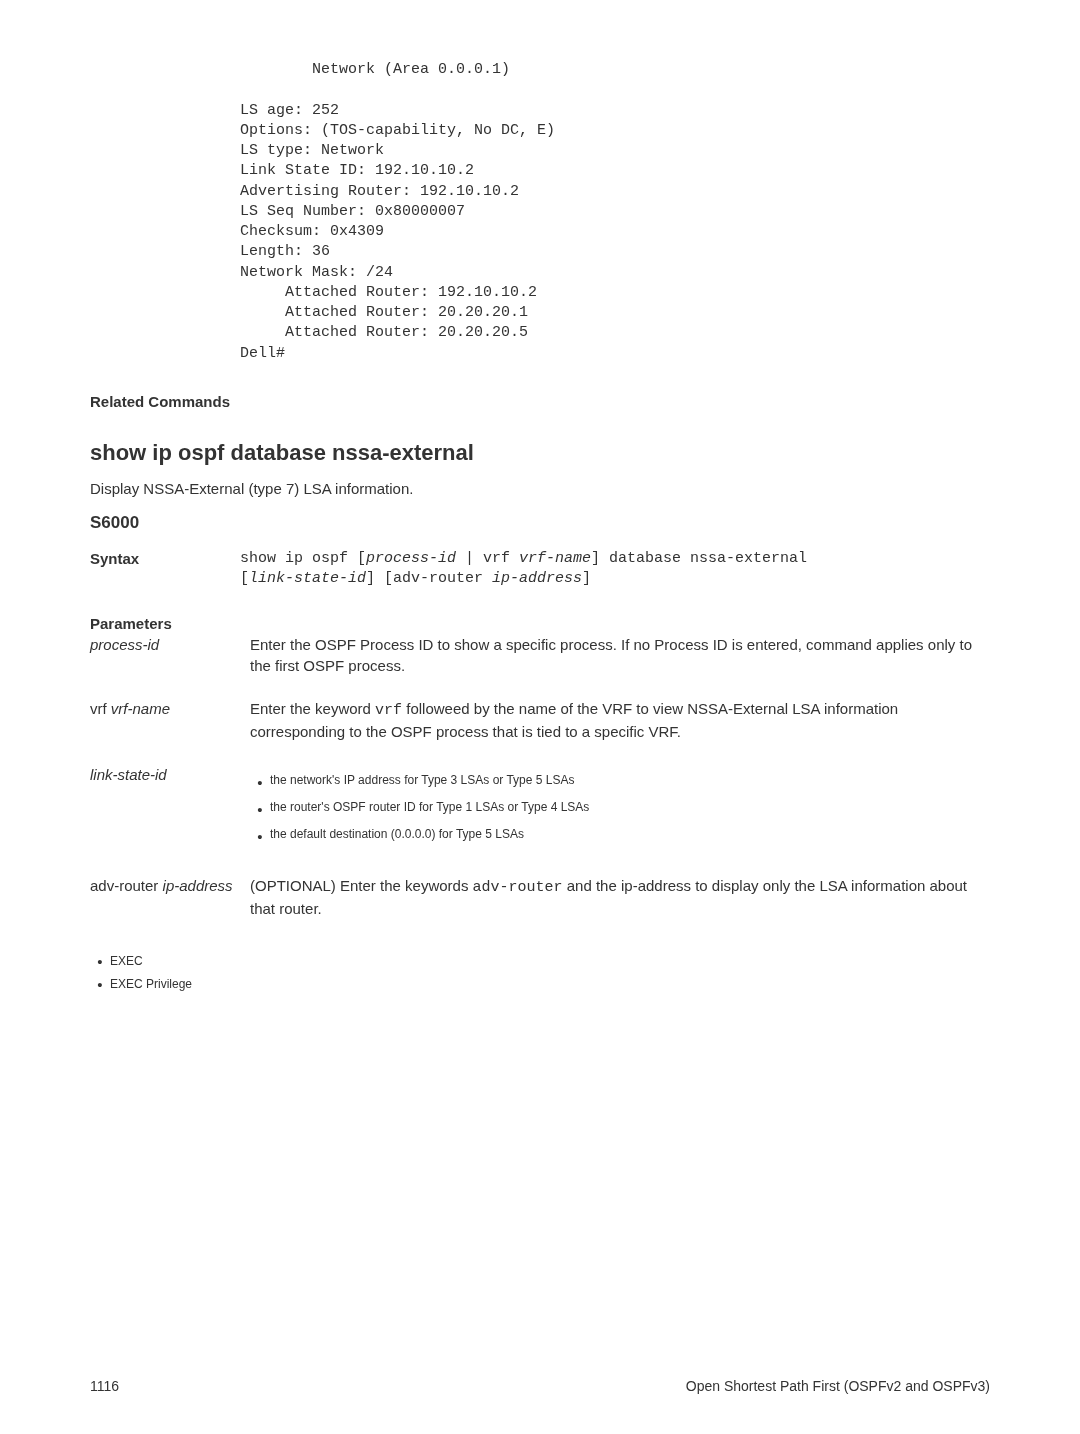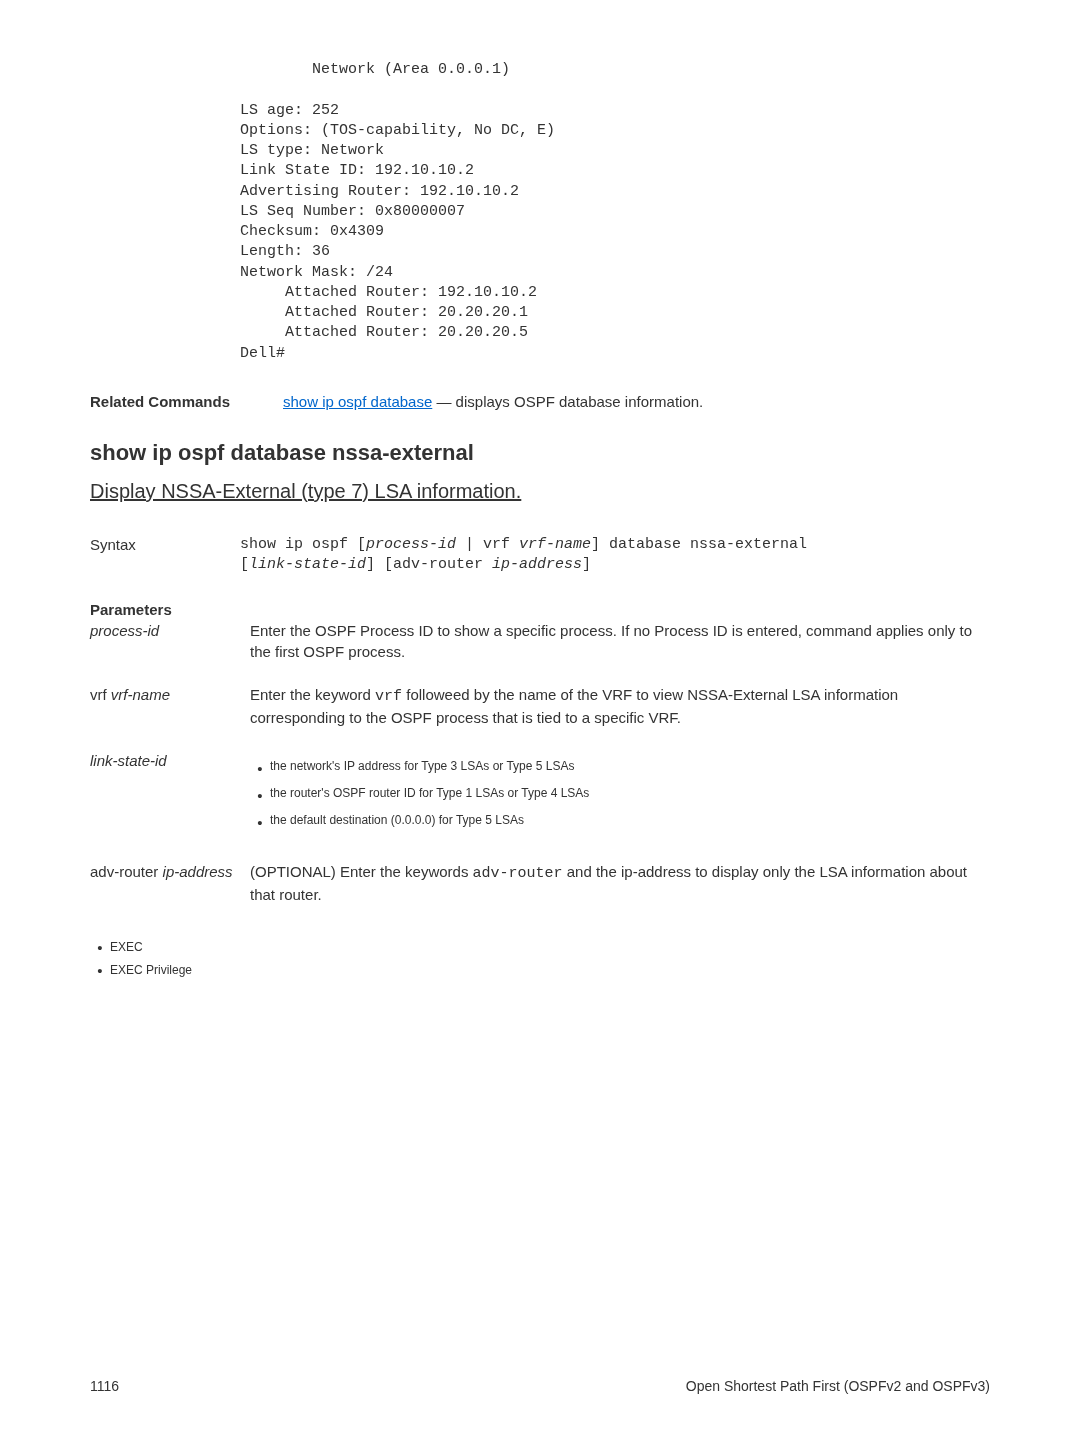--- a/index.html
+++ b/index.html
@@ -20,21 +20,20 @@
       font-size: 15px;
       white-space: pre;
       line-height: 1.35;
       margin-left: 150px;
       color: #333;
     }
     .related-row {
       display: flex;
       margin-top: 28px;
       margin-bottom: 28px;
-      gap: 43px;
     }
     .label-col {
       width: 150px;
       flex-shrink: 0;
       font-weight: 600;
       font-size: 15px;
       color: #333;
       line-height: 1.35;
     }
     .content-col {
@@ -47,38 +46,37 @@
       text-decoration: underline;
     }
     h2.section-heading {
       font-size: 22px;
       font-weight: 600;
       color: #333;
       margin-top: 22px;
       margin-bottom: 14px;
     }
     .section-desc {
-      font-size: 20px;
-      color: #333;
-      margin-bottom: 32px;
-      text-decoration: underline;
+      font-size: 15px;
+      color: #333;
+      margin-bottom: 16px;
     }
     h3.subheading {
       font-size: 17px;
       font-weight: 700;
       color: #333;
       margin-bottom: 16px;
     }
     .syntax-row {
       display: flex;
       align-items: flex-start;
       margin-bottom: 24px;
     }
     .syntax-row .label-col {
-      font-weight: 400;
+      font-weight: 700;
     }
     .syntax-content {
       font-family: "Courier New", Courier, monospace;
       font-size: 15px;
       line-height: 1.35;
       flex: 1;
     }
     .syntax-content .italic {
       font-style: italic;
     }
@@ -170,27 +168,25 @@
 Checksum: 0x4309
 Length: 36
 Network Mask: /24
      Attached Router: 192.10.10.2
      Attached Router: 20.20.20.1
      Attached Router: 20.20.20.5
 Dell#</div>
 
   <div class="related-row">
     <div class="label-col">Related Commands</div>
-    <div class="content-col">
-      <span class="link">show ip ospf database</span><span> — displays OSPF database information.</span>
-    </div>
   </div>
 
   <h2 class="section-heading">show ip ospf database nssa-external</h2>
   <p class="section-desc">Display NSSA-External (type 7) LSA information.</p>
+  <h3 class="subheading">S6000</h3>
 
   <div class="syntax-row">
     <div class="label-col">Syntax</div>
     <div class="syntax-content">
       <span>show ip ospf [</span><span class="italic">process-id</span><span> | vrf </span><span class="italic">vrf-name</span><span>] database nssa-external</span><br>
       <span>[</span><span class="italic">link-state-id</span><span>] [adv-router </span><span class="italic">ip-address</span><span>]</span>
     </div>
   </div>
 
   <div class="params-block">

